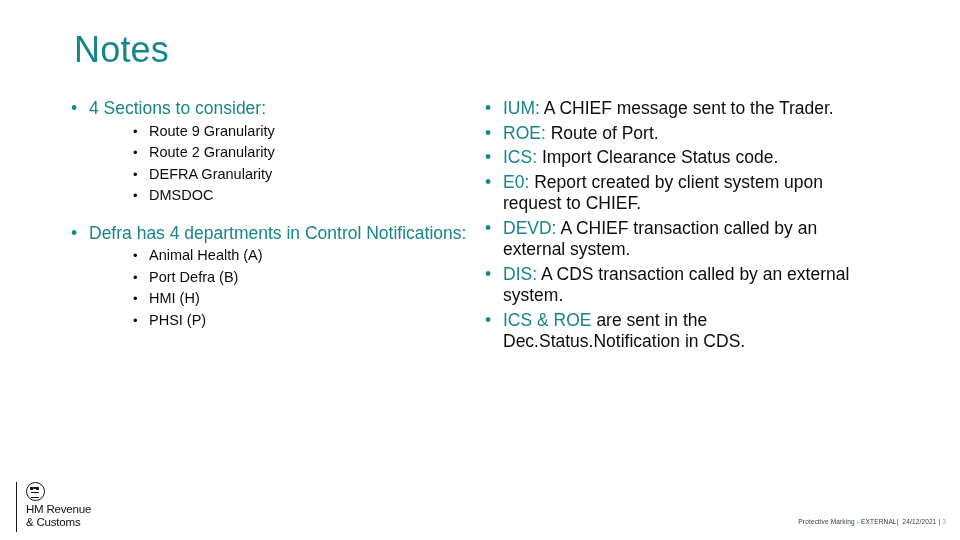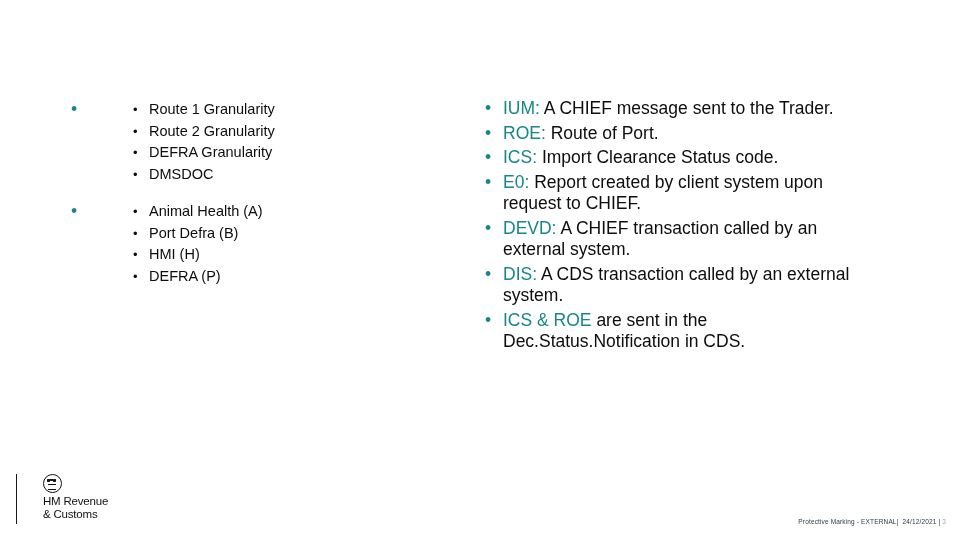--- a/index.html
+++ b/index.html
@@ -105,23 +105,23 @@
   }
   .term { color: #17868a; text-align: center; }
   .defn { color: #0d0d0d; margin-top: 42px; }
 
   .gap-group { margin-top: 16px; }
 
   
   .hmrc-logo {
     position: absolute;
     left: 16px;
-    bottom: 16px;
+    bottom: 8px;
     height: 50px;
-    padding-left: 26px;
+    padding-left: 9px;
     border-left: 1.4px solid #1a1a1a;
     box-sizing: border-box;
   }
   .crown {
     width: 17px;
     height: 17px;
     border: 1.2px solid #111;
     border-radius: 50%;
     position: relative;
     margin-bottom: 2px;
@@ -169,64 +169,67 @@
     font-family: "Liberation Sans", sans-serif;
   }
   .footer-meta .sep { color: #2b3c4d; }
   .footer-meta .pageno { color: #9aa7b2; }
 </style>
 </head>
 <body>
 
 <div class="slide">
 
+  <div class="slide-title">Notes</div>
 
   <div class="col col-left">
     <ul class="lvl1">
 
       <li class="b1">
         <span class="bullet">•</span>
+        <span>4 Sections to consider:</span>
         <ul class="lvl2">
           <li class="b2">
             <span class="bullet">•</span>
-            <span>Route 1 Granularity</span>
+            <span>Route 9 Granularity</span>
           </li>
           <li class="b2">
             <span class="bullet">•</span>
             <span>Route 2 Granularity</span>
           </li>
           <li class="b2">
             <span class="bullet">•</span>
             <span>DEFRA Granularity</span>
           </li>
           <li class="b2">
             <span class="bullet">•</span>
             <span>DMSDOC</span>
           </li>
         </ul>
       </li>
 
       <li class="b1 gap-group">
         <span class="bullet">•</span>
+        <span>Defra has 4 departments in Control Notifications:</span>
         <ul class="lvl2">
           <li class="b2">
             <span class="bullet">•</span>
             <span>Animal Health (A)</span>
           </li>
           <li class="b2">
             <span class="bullet">•</span>
             <span>Port Defra (B)</span>
           </li>
           <li class="b2">
             <span class="bullet">•</span>
             <span>HMI (H)</span>
           </li>
           <li class="b2">
             <span class="bullet">•</span>
-            <span>DEFRA (P)</span>
+            <span>PHSI (P)</span>
           </li>
         </ul>
       </li>
 
     </ul>
   </div>
 
   <div class="col col-right">
     <ul class="lvl1">
 

